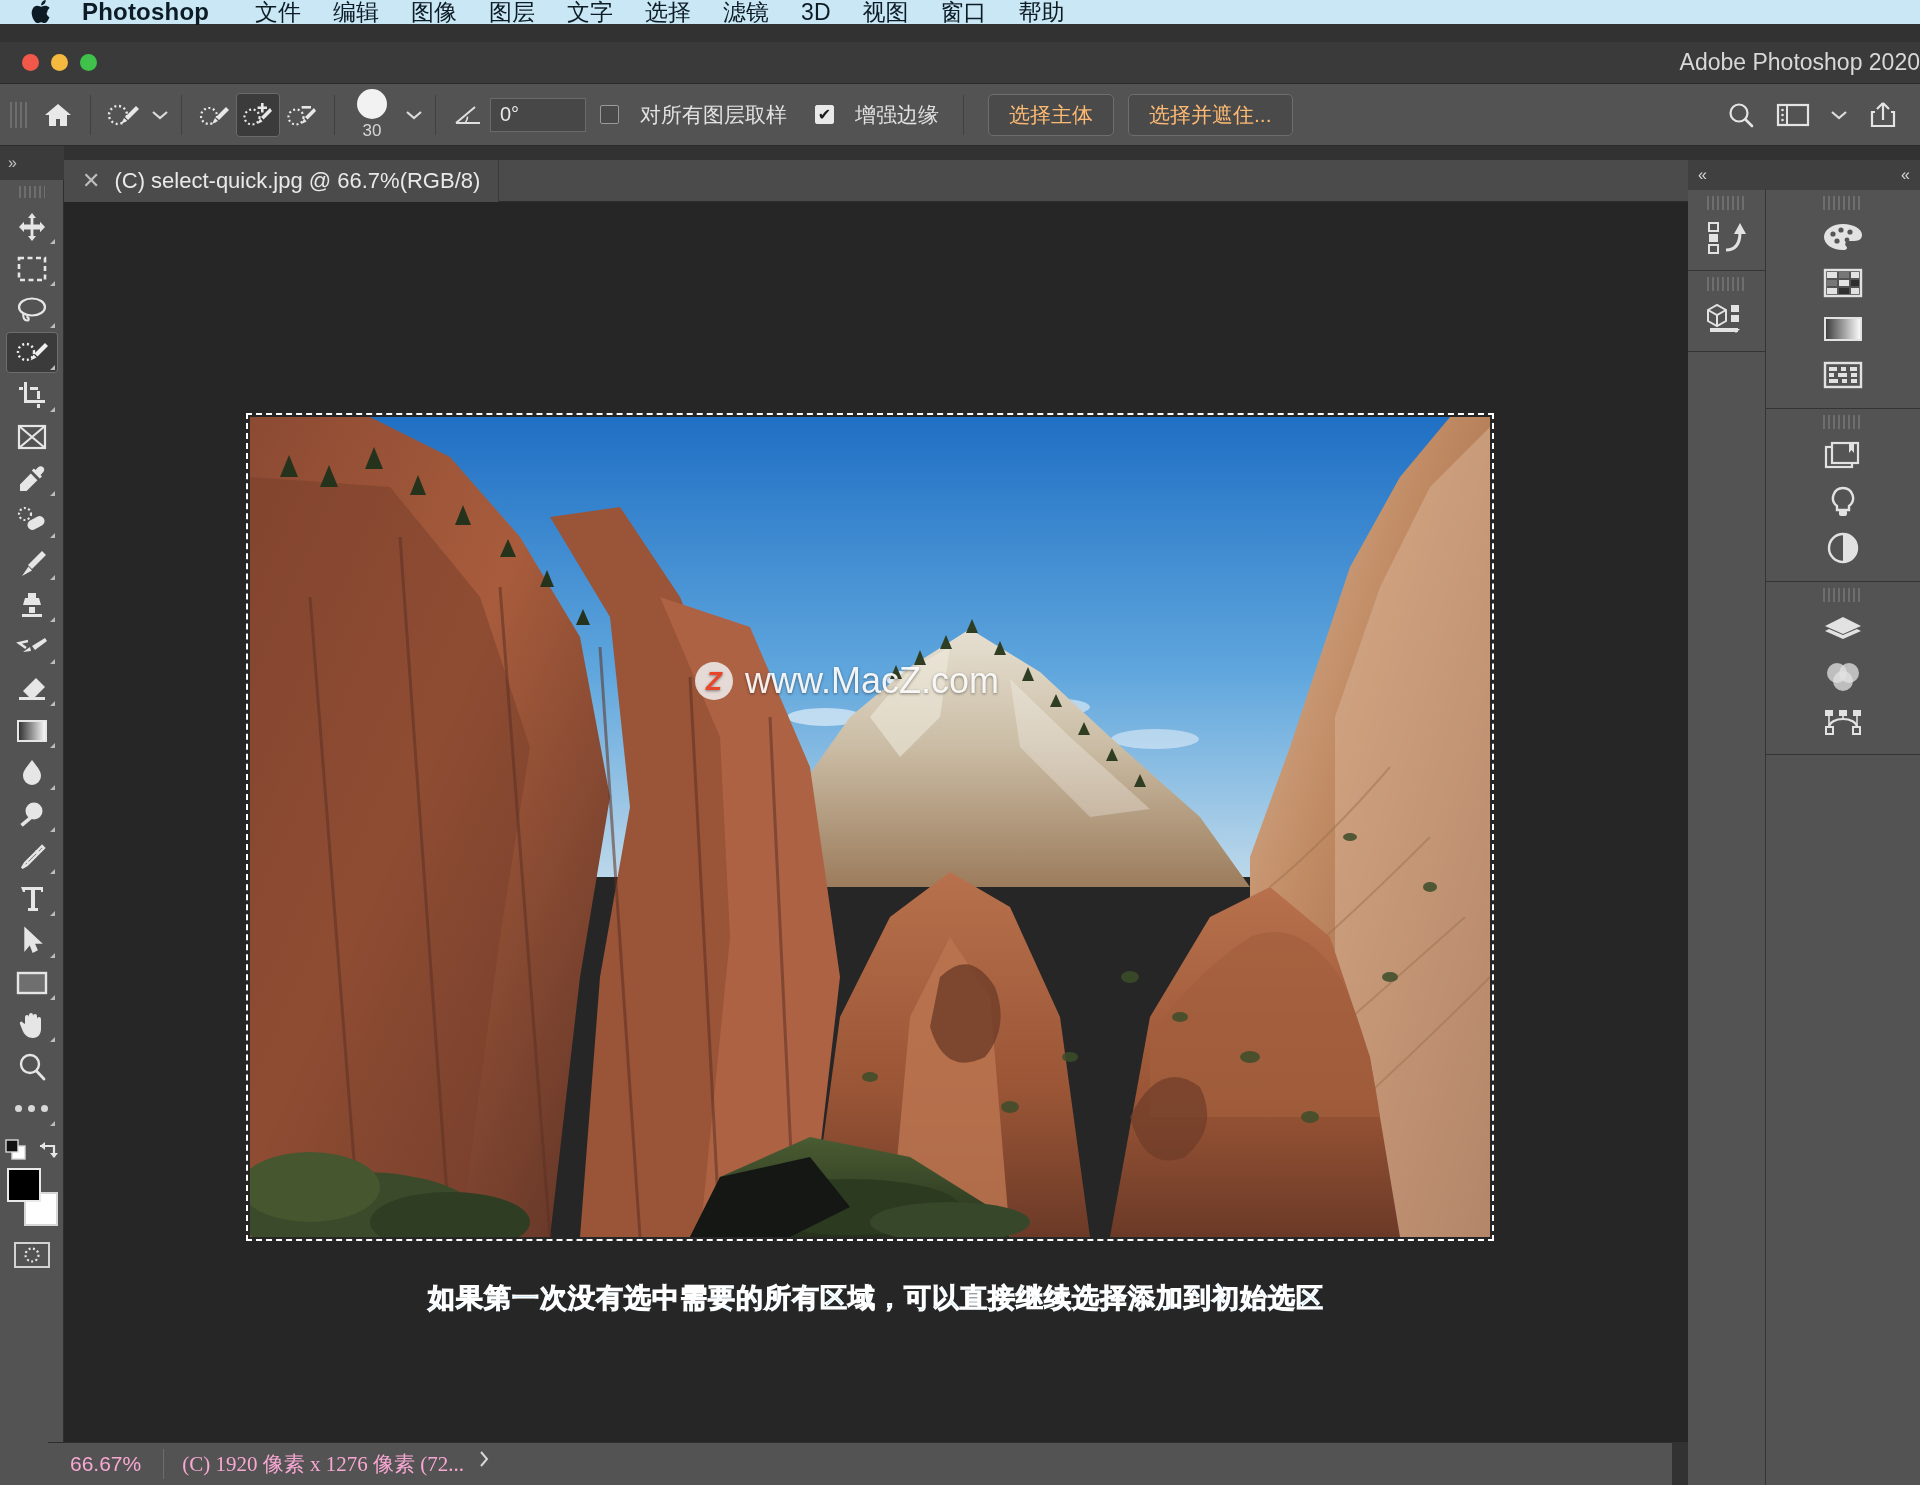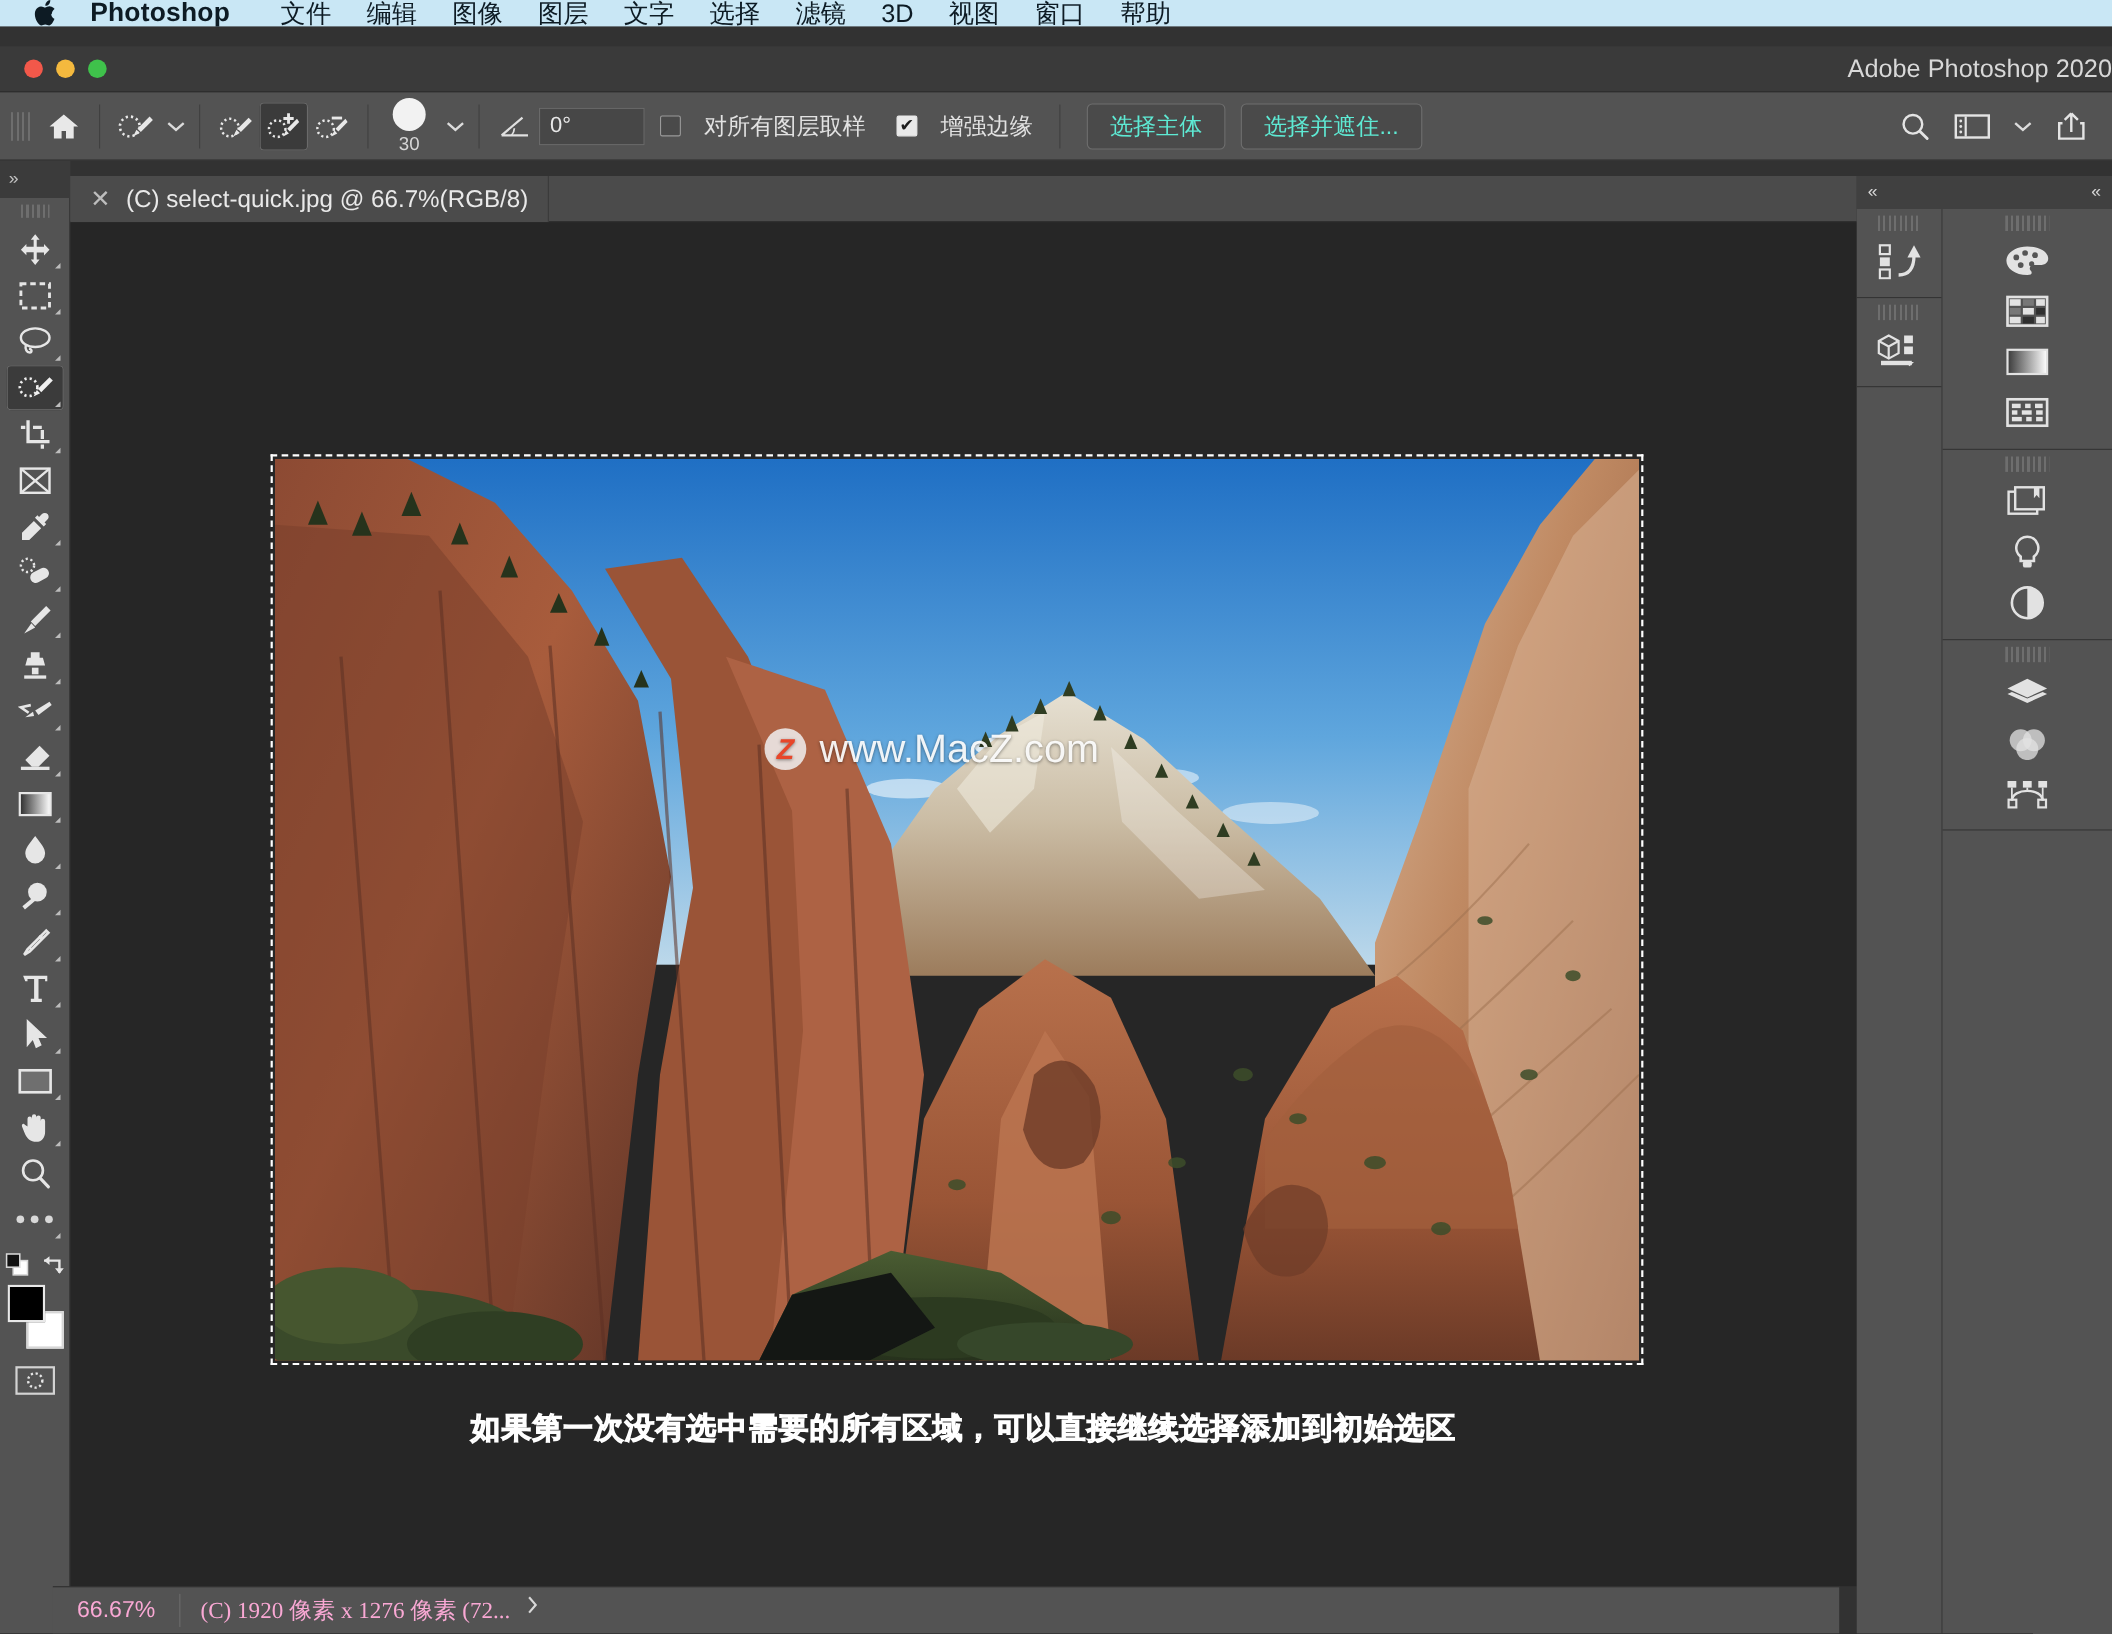--- a/index.html
+++ b/index.html
@@ -62,21 +62,21 @@
     width: 96px; height: 34px; background: #474747; border: 1px solid #6a6a6a;
     color: #e8e8e8; font-size: 20px; display:flex; align-items:center; padding-left: 9px;
   }
   .chk-wrap { display: flex; align-items: center; gap: 21px; margin: 0 14px; color: #e2e2e2; font-size: 21px; }
   .chk { width: 19px; height: 19px; border: 1px solid #9a9a9a; background: #4a4a4a; border-radius: 2px;
          display:flex; align-items:center; justify-content:center; }
   .chk.on { background: #e9e9e9; border-color:#e9e9e9; }
   .chk.on:after { content:"✔"; color:#1d1d1d; font-size:16px; line-height:1; font-weight:bold;}
   .btn {
     height: 42px; background: #4a4a4a; border: 1px solid #6e6e6e; border-radius: 5px;
-    color: #5eead4; font-size: 21px; display:flex; align-items:center; justify-content:center;
+    color: #fdba74; font-size: 21px; display:flex; align-items:center; justify-content:center;
     padding: 0 20px; margin-left: 14px; white-space: nowrap;
   }
   .ob-right { margin-left: auto; display:flex; align-items:center; gap: 20px; padding-right: 22px; }
 
   
   .tools-collapse {
     position: absolute; top: 146px; left: 0; width: 64px; height: 34px;
     background: #3b3b3b; color: #c2c2c2; font-size: 16px;
     display:flex; align-items:center; padding-left:8px;
   }
@@ -119,21 +119,21 @@
   .canvas-area {
     position: absolute; top: 202px; left: 64px; width: 1624px; height: 1240px;
     background: #262626; overflow: hidden;
   }
   .photo-wrap { position: absolute; left: 186px; top: 215px; width: 1240px; height: 820px; }
   .photo { position:absolute; inset:0; overflow:hidden; }
   .marchants { position:absolute; left:-4px; top:-4px; right:-4px; bottom:-4px;
     border: 2px dashed #ffffff; pointer-events:none; }
   .caption {
     position: absolute; left: 0; right: 0; top: 1078px; text-align:center;
-    font-size: 27px; font-weight: bold; color: #a3a3a3;
+    font-size: 27px; font-weight: bold; color: #0ea5e9;
     -webkit-text-stroke: 1px #ffffff; letter-spacing: 1px;
   }
   .watermark {
     position:absolute; left: 445px; top: 243px; display:flex; align-items:center; gap:12px;
     font-size: 36px; color: rgba(255,255,255,.92); text-shadow: 0 1px 3px rgba(0,0,0,.45);
   }
   .wm-badge { width:38px;height:38px;border-radius:50%;background:rgba(240,240,240,.85);
     display:flex;align-items:center;justify-content:center;color:#e8462a;font-weight:bold;font-size:26px;font-style:italic;}
 
   

